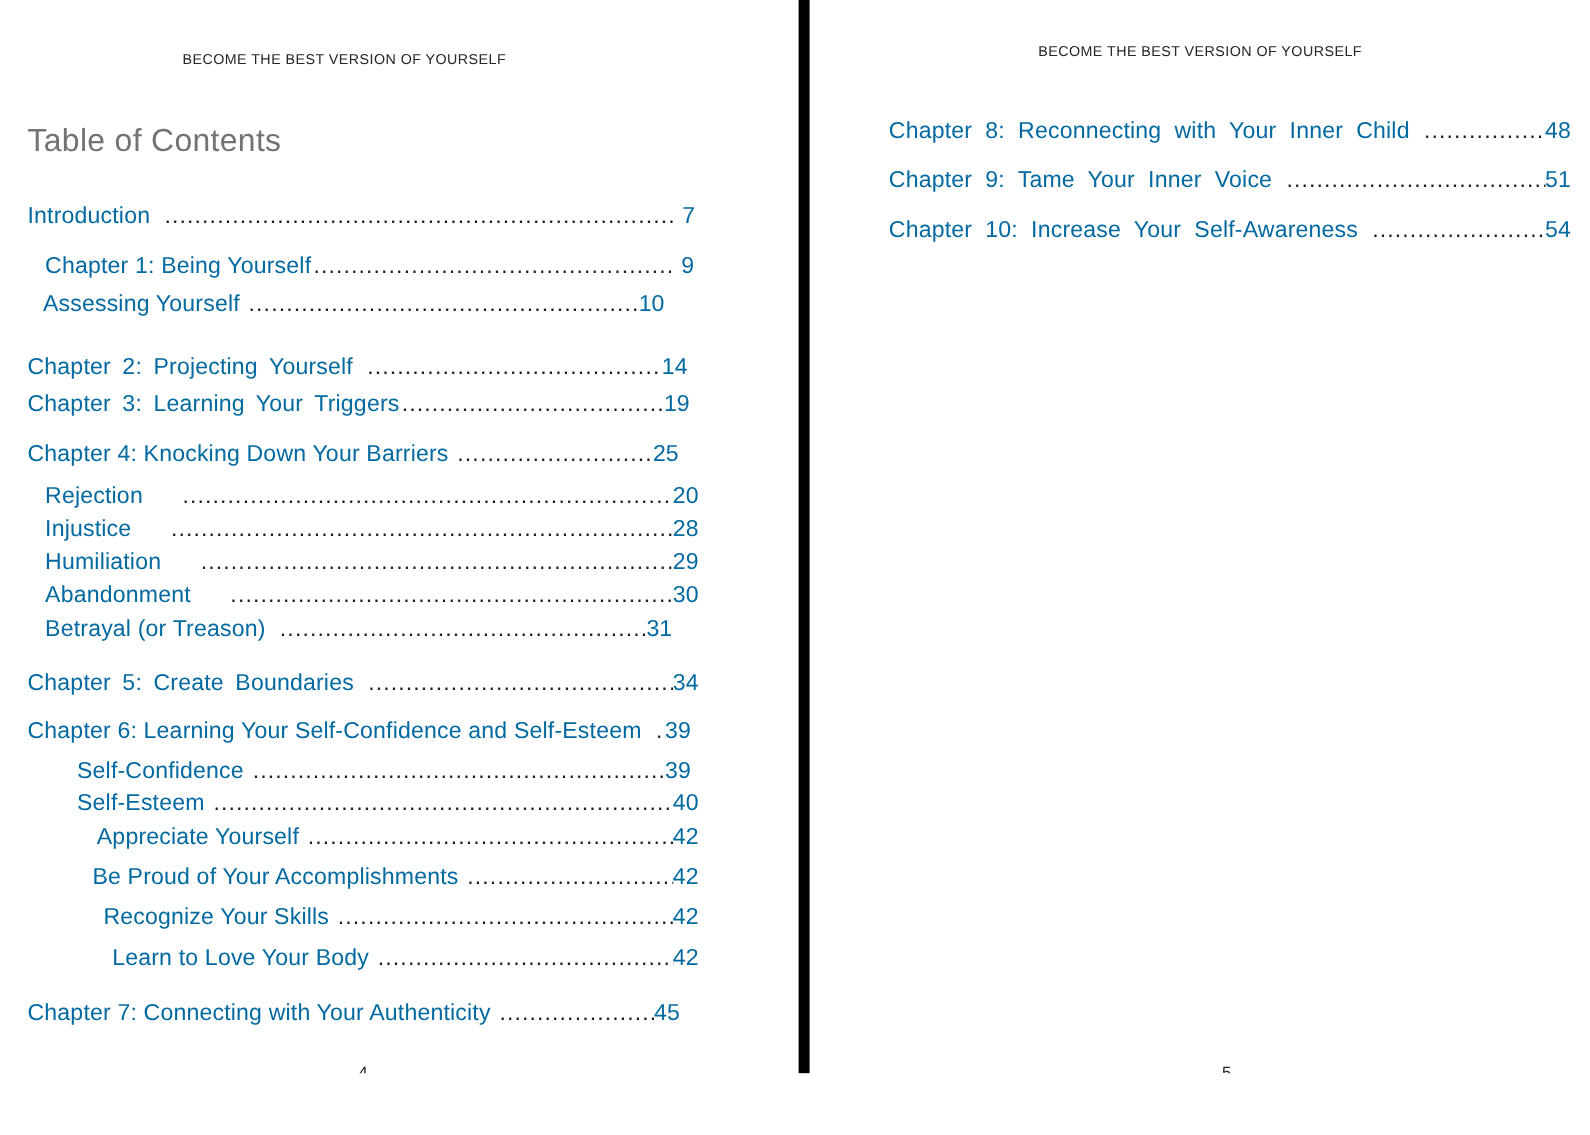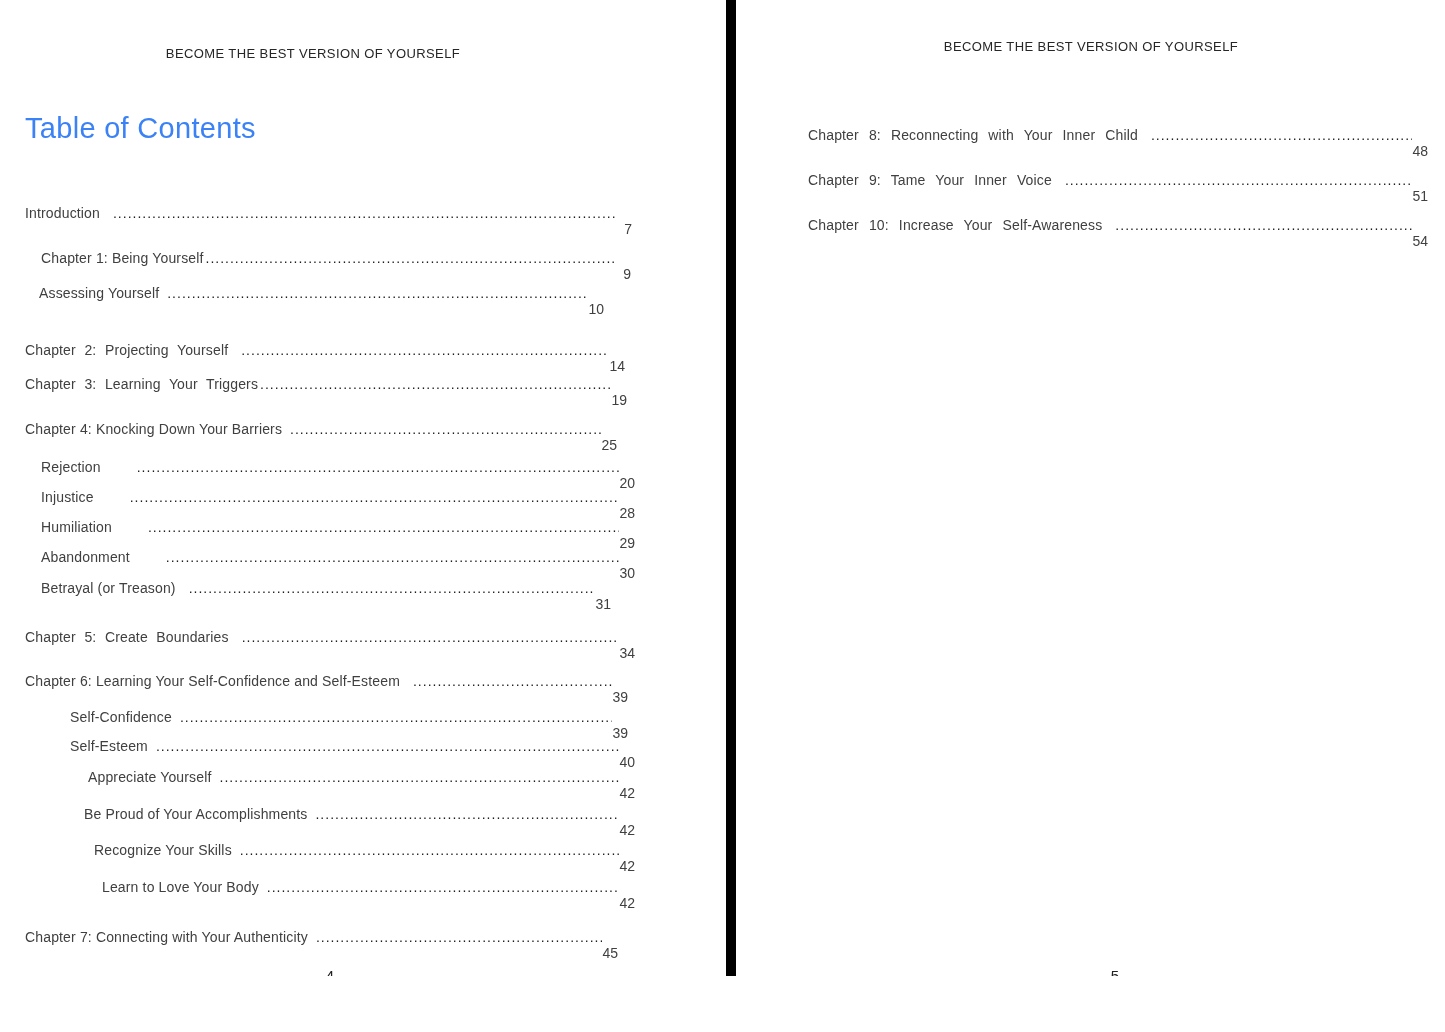--- a/index.html
+++ b/index.html
@@ -29,42 +29,42 @@
   }
   .page-left  .runhead { top: 44px; left: 0; width: 626px; }
   .page-right .runhead { top: 37px; left: 5px; width: 700px; }
 
   .toc-title {
     position: absolute;
     top: 108px;
     left: 25px;
     font-size: 29px;
     line-height: 40px;
-    color: #3b82f6;
+    color: #737373;
     letter-spacing: 0.3px;
     white-space: nowrap;
   }
 
   .entry {
     position: absolute;
     display: flex;
-    align-items: center;
-    font-size: 14px;
+    align-items: flex-start;
+    font-size: 21px;
     line-height: 25px;
     white-space: nowrap;
-    color: #404040;
+    color: #0369a1;
   }
   .lbl  { flex: 0 0 auto; letter-spacing: 0.15px; }
   .dots { flex: 1 1 auto; overflow: hidden; margin-left: 8px; }
   .dots::after {
     content: "..................................................................................................................................................................................................................................................................................................................................";
     letter-spacing: 1px;
     color: #1c1c1c;
   }
-  .pg { flex: 0 0 auto; margin-top: 33px; }
+  .pg { flex: 0 0 auto; }
 
   .g0 .dots { margin-left: 2px; }
   .g1 .dots { margin-left: 13px; }
   .g2 .dots { margin-left: 36px; }
   .sp .pg   { margin-left: 8px; }
   .wide  .lbl { word-spacing: 4.5px; }
   .wider .lbl { word-spacing: 6px; }
 
   .pagenum {
     position: absolute;

